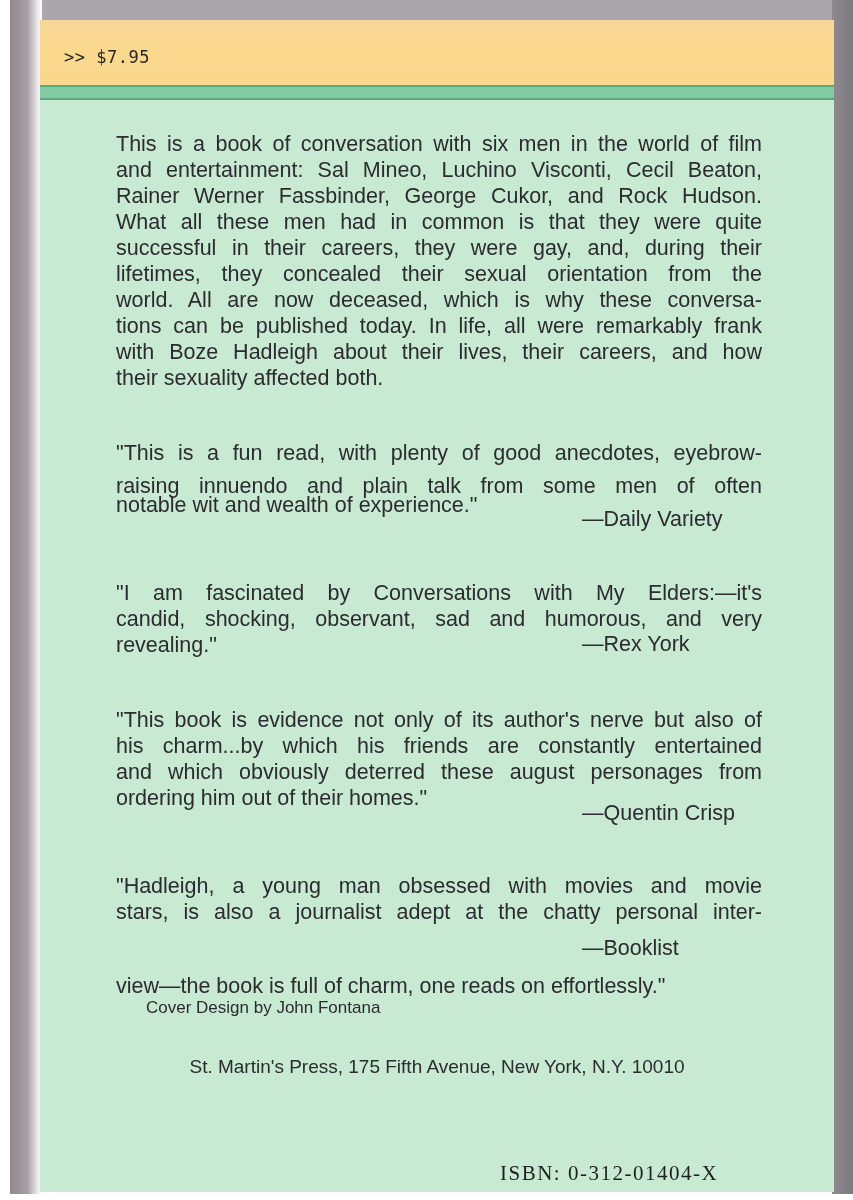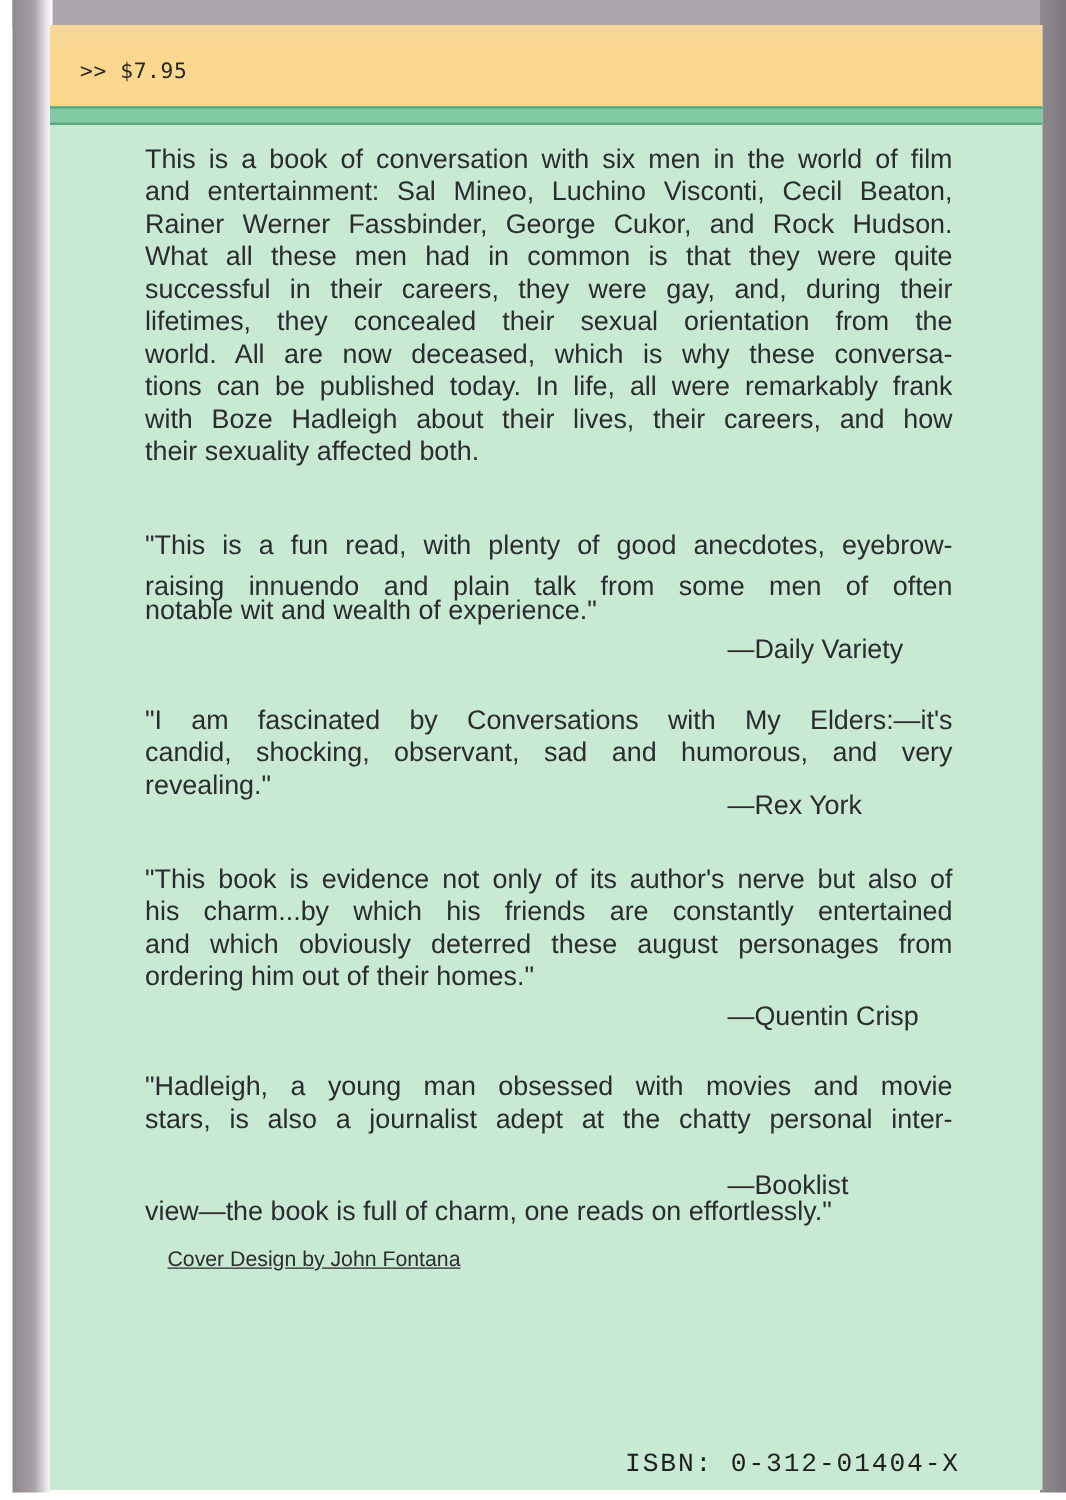--- a/index.html
+++ b/index.html
@@ -38,42 +38,42 @@
     }
     .price {
       position: absolute; left: 6px; top: 27px;
       font-family: "DejaVu Sans Mono", "Liberation Mono", monospace;
       font-size: 17px; color: #2a2628; letter-spacing: 0.5px; margin-left: 18px;
     }
     .line {
       position: absolute; left: 76px; width: 646px;
       font-size: 21.5px; line-height: 26px; height: 26px;
       color: #2b2b30; white-space: nowrap;
-      text-align: justify; text-align-last: justify;
+      text-align: justify; text-align-last: justify; margin-top: 17px;
     }
     .line.last { text-align-last: left; }
     .attrib {
       position: absolute; left: 542px;
       font-size: 21.5px; line-height: 26px; color: #2b2b30; white-space: nowrap;
     }
     .italic { }
     .credit {
-      position: absolute; left: 94px; font-size: 17px; color: #2b2b30; white-space: nowrap; text-decoration: underline;
+      position: absolute; left: 106px; font-size: 17px; color: #2b2b30; white-space: nowrap;
     }
     .publisher {
       position: absolute; left: 0; width: 100%; text-align: center;
       font-size: 19px; color: #2b2b30; white-space: nowrap;
     }
     .printed {
       position: absolute; left: 0; width: 100%; text-align: center;
       font-size: 14px; color: #2b2b30; white-space: nowrap;
     }
     .isbn {
       position: absolute; left: 460px; top: 1141px;
-      font-family: Liberation Mono, monospace;
+      font-family: Liberation Serif, serif;
       font-size: 21px; color: #1f1f22; letter-spacing: 1.5px; white-space: nowrap;
     }
   </style>
 </head>
 <body>
 
 <div class="bg-top"></div>
 <div class="bg-shadow-left"></div>
 <div class="bg-right"></div>
 
@@ -118,14 +118,15 @@
   </div>
 
   <div>
     <div class="line" style="top:836px">"Hadleigh, a young man obsessed with movies and movie</div>
     <div class="line" style="top:862px">stars, is also a journalist adept at the chatty personal inter-</div>
     <div class="line last" style="top:936px">view—the book is full of charm, one reads on effortlessly."</div>
     <div class="attrib italic" style="top:915px">—Booklist</div>
   </div>
 
   <div class="credit" style="top:978px">Cover Design by John Fontana</div>
+  <div class="publisher" style="top:1036px">St. Martin's Press, 175 Fifth Avenue, New York, N.Y. 10010</div>
   <div class="isbn">ISBN: 0-312-01404-X</div>
 </div>
 
 </body></html>

